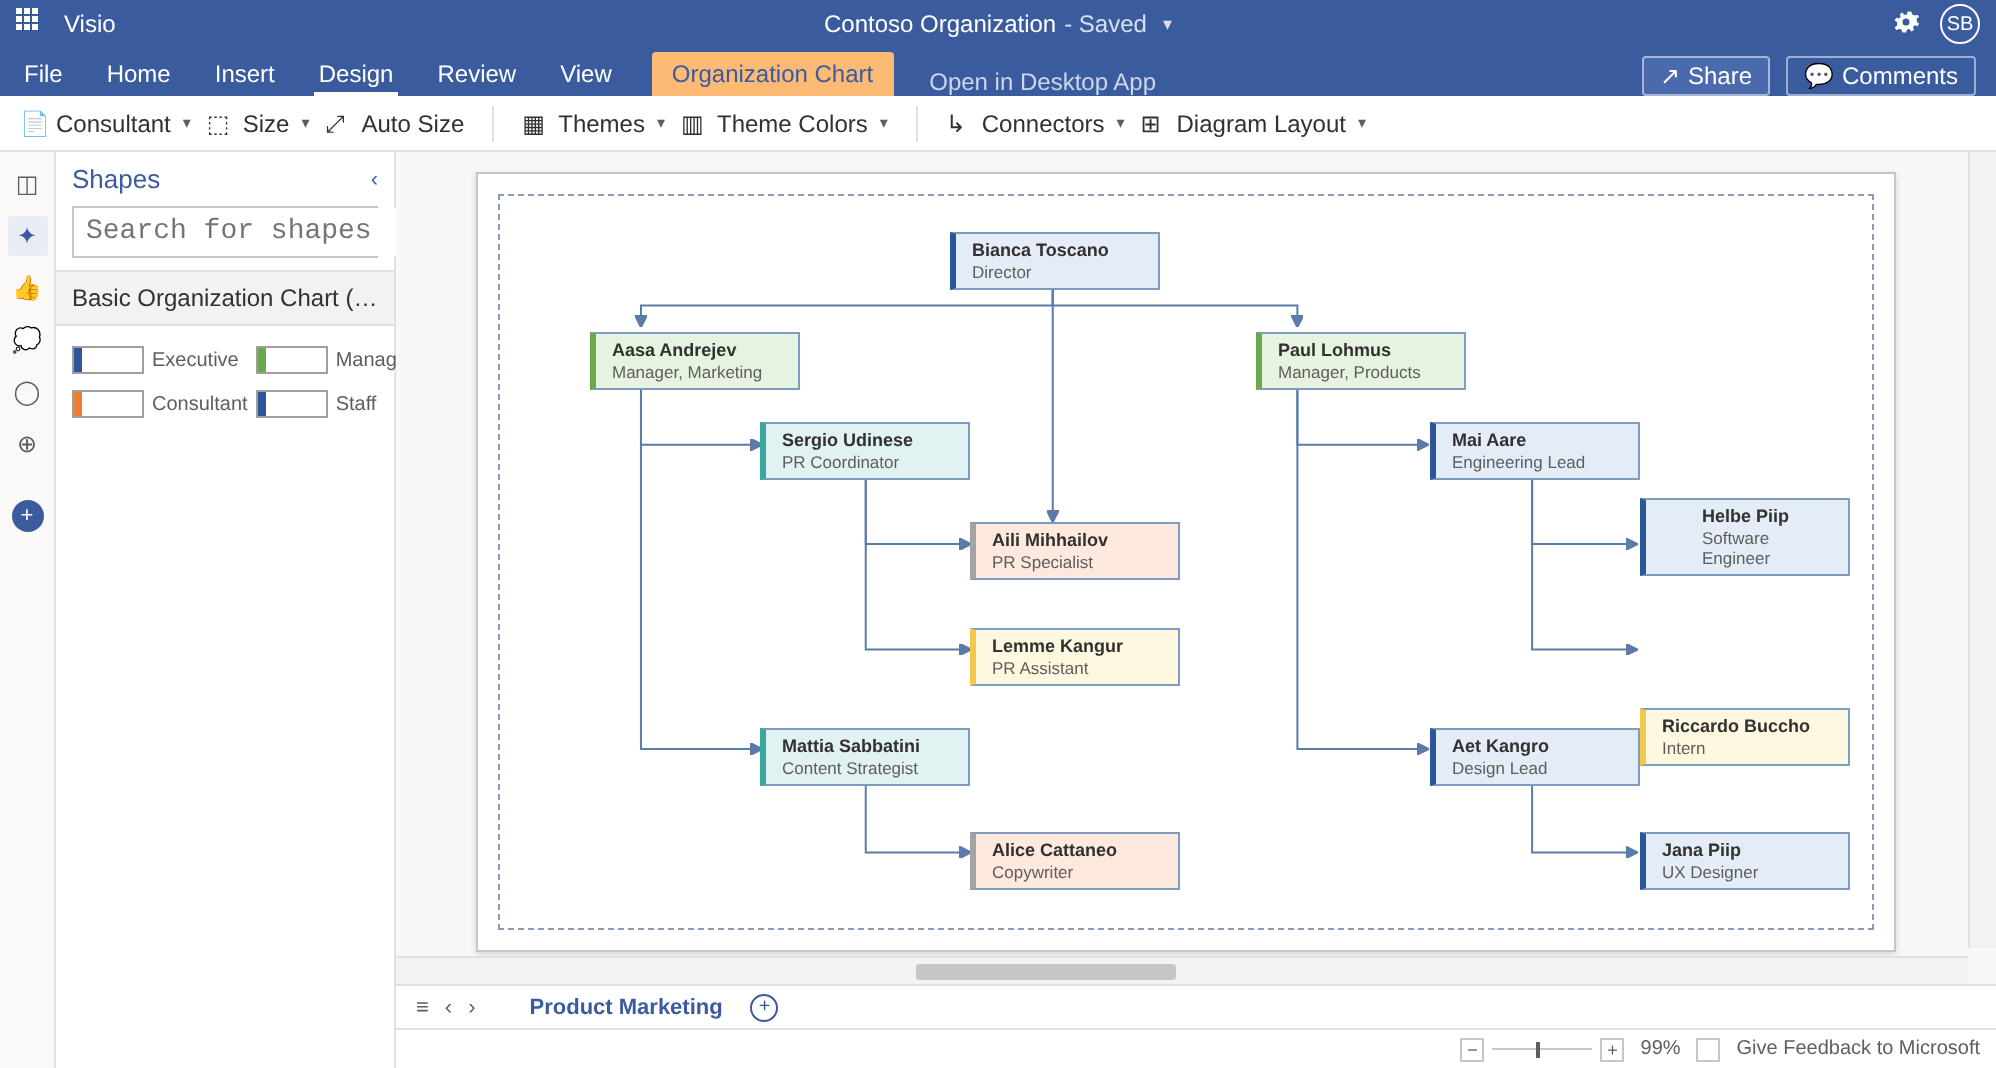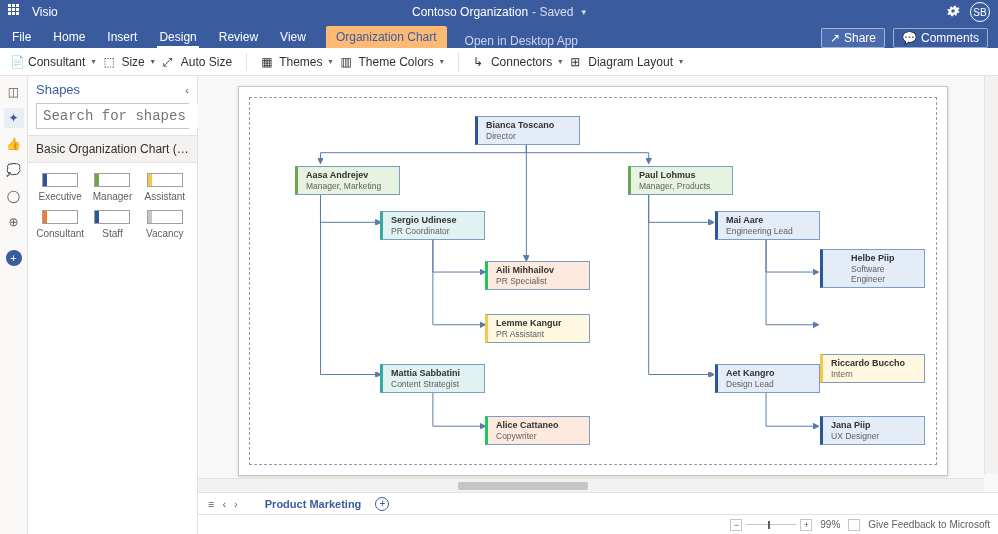--- a/index.html
+++ b/index.html
@@ -46,37 +46,37 @@
 
   
   .shapes-panel { width: 170px; border-right: 1px solid #e1e1e1; display: flex; flex-direction: column; background: #fff; }
   .shapes-head { display: flex; align-items: center; padding: 6px 8px; color: #3b5b9f; font-size: 13px; }
   .shapes-head .collapse { margin-left: auto; cursor: pointer; font-size: 11px; }
   .search-wrap { display: flex; margin: 0 8px 6px 8px; border: 1px solid #c8c6c4; }
   .search-wrap input { flex: 1; border: none; padding: 4px 6px; font-size: 14px; outline: none; font-family: Liberation Mono, monospace; }
   .search-btn { width: 22px; background: #f3f2f1; border-left: 1px solid #c8c6c4; display:flex; align-items:center; justify-content:center; cursor:pointer; font-size:11px;}
   .stencil-title { background: #f3f2f1; padding: 6px 8px; font-size: 12px; color: #323130; border-top: 1px solid #e1e1e1; border-bottom: 1px solid #e1e1e1; white-space: nowrap; overflow: hidden; text-overflow: ellipsis; }
   .shape-grid { display: grid; grid-template-columns: repeat(3, 1fr); gap: 8px 4px; padding: 10px 8px; }
-  .shape-cell { display: flex; flex-direction: column; align-items: center; gap: 4px; font-size: 10px; color: #605e5c; cursor: pointer; }
+  .shape-cell { display: flex; align-items: center; gap: 4px; font-size: 10px; color: #605e5c; cursor: pointer; }
   .shape-swatch { width: 36px; height: 14px; border: 1px solid #a19f9d; position: relative; }
   .shape-swatch .bar { position: absolute; left:0; top:0; bottom:0; width:4px; }
 
   
   .canvas-wrap { flex: 1; display: flex; flex-direction: column; background: #f8f8f8; position: relative; }
   .canvas-scroll { flex:1; overflow: hidden; position: relative; }
   .page { position: absolute; left: 40px; top: 10px; width: 710px; height: 390px; background: #fff; border: 1px solid #c8c6c4; box-shadow: 0 1px 3px rgba(0,0,0,.15); }
   .page-inner { position:absolute; left:10px; top:10px; right:10px; bottom:10px; border:1px dashed #8a9db8; }
   
   .node { position:absolute; width:105px; border:1px solid #7e9bc0; font-size:9px; line-height:1.2; padding:3px 5px 3px 8px; }
   .node .nm { font-weight:600; color:#323130; }
   .node .rl { color:#605e5c; font-size:8.5px; }
   .node.blue  { background:#e3ecf7; border-left:3px solid #2b579a; }
   .node.green { background:#e6f3e0; border-left:3px solid #6aa84f;margin-left:30px; }
   .node.teal  { background:#e0f2f1; border-left:3px solid #3aa6a0; }
-  .node.orange{ background:#fde9dd; border-left:3px solid #22c55e; }
+  .node.orange{ background:#fde9dd; border-left:3px solid #a3a3a3; }
   .node.yellow{ background:#fff8e1; border-left:3px solid #f2c94c; }
 
   svg.connectors { position:absolute; left:0; top:0; width:100%; height:100%; pointer-events:none; }
   svg.connectors path { stroke:#5b7ba8; stroke-width:1; fill:none; }
   svg.connectors .arrow { fill:#5b7ba8; }
 
   .vscroll { position:absolute; right:0; top:0; bottom:18px; width:14px; background:#f3f2f1; border-left:1px solid #e1e1e1; }
   .hscroll { position:absolute; left:0; right:14px; bottom:0; height:14px; background:#f3f2f1; border-top:1px solid #e1e1e1; }
   .hscroll .thumb { position:absolute; left:260px; top:3px; height:8px; width:130px; background:#c8c6c4; border-radius:2px;}
 

